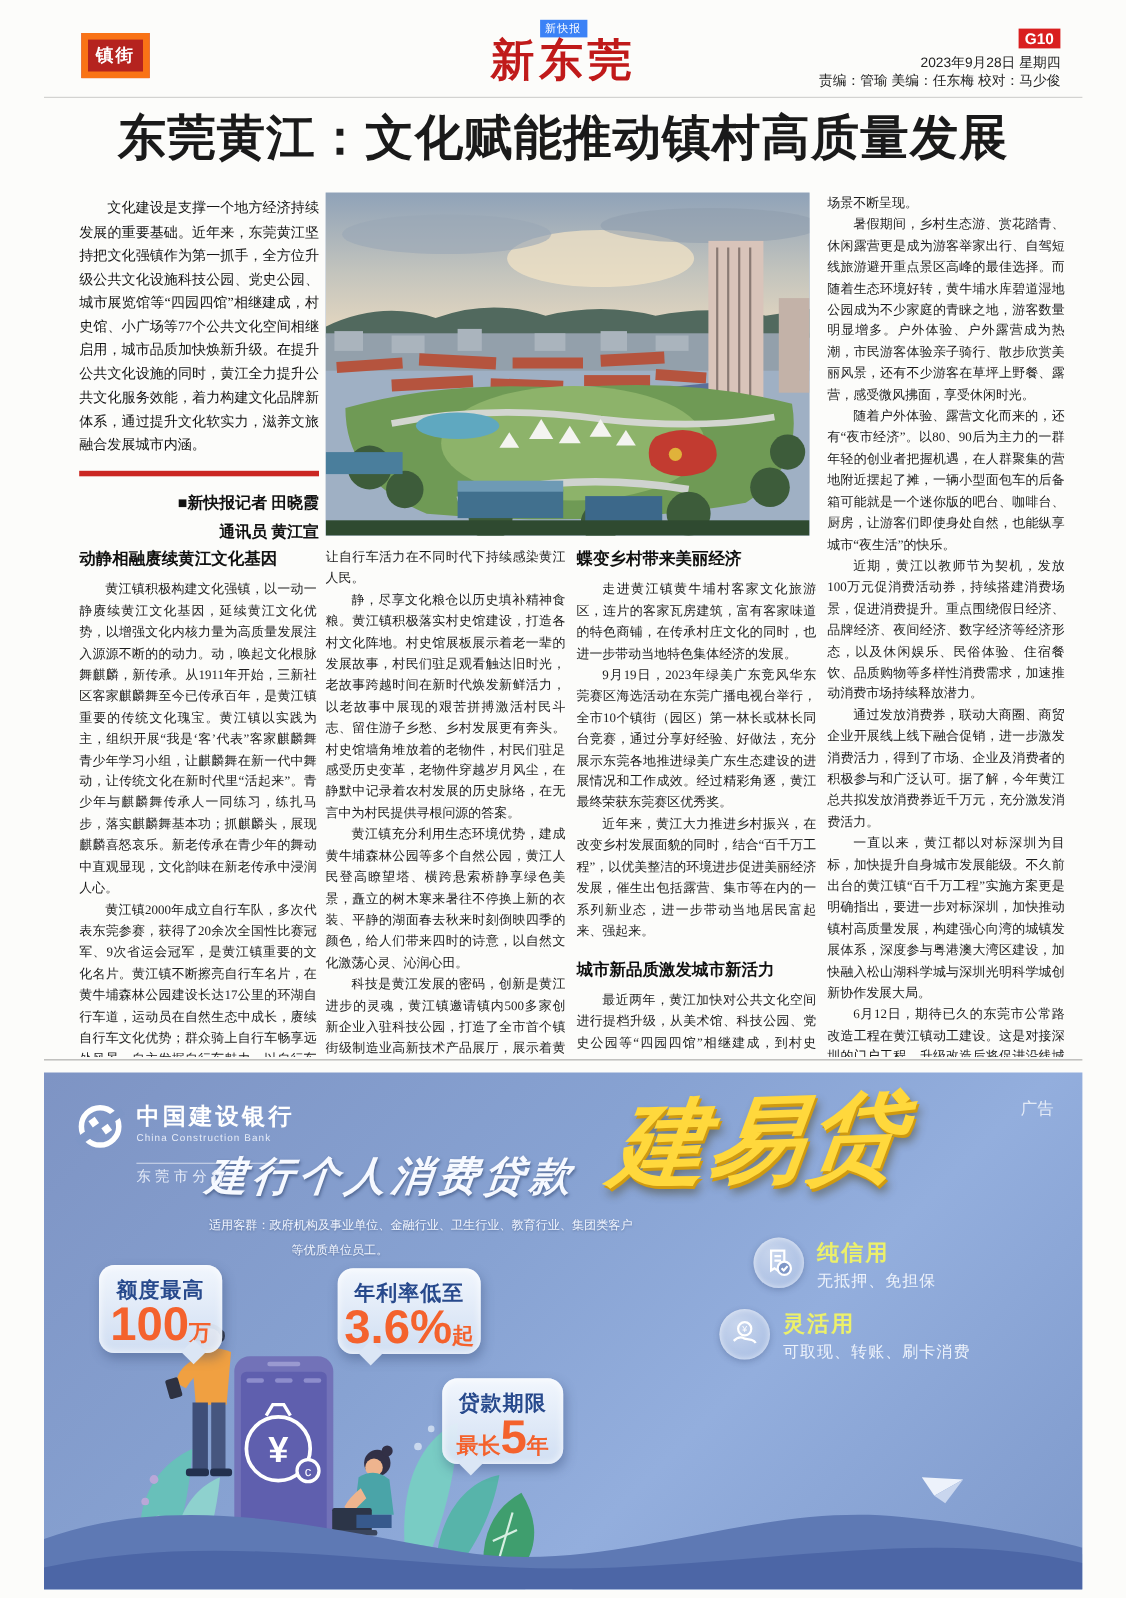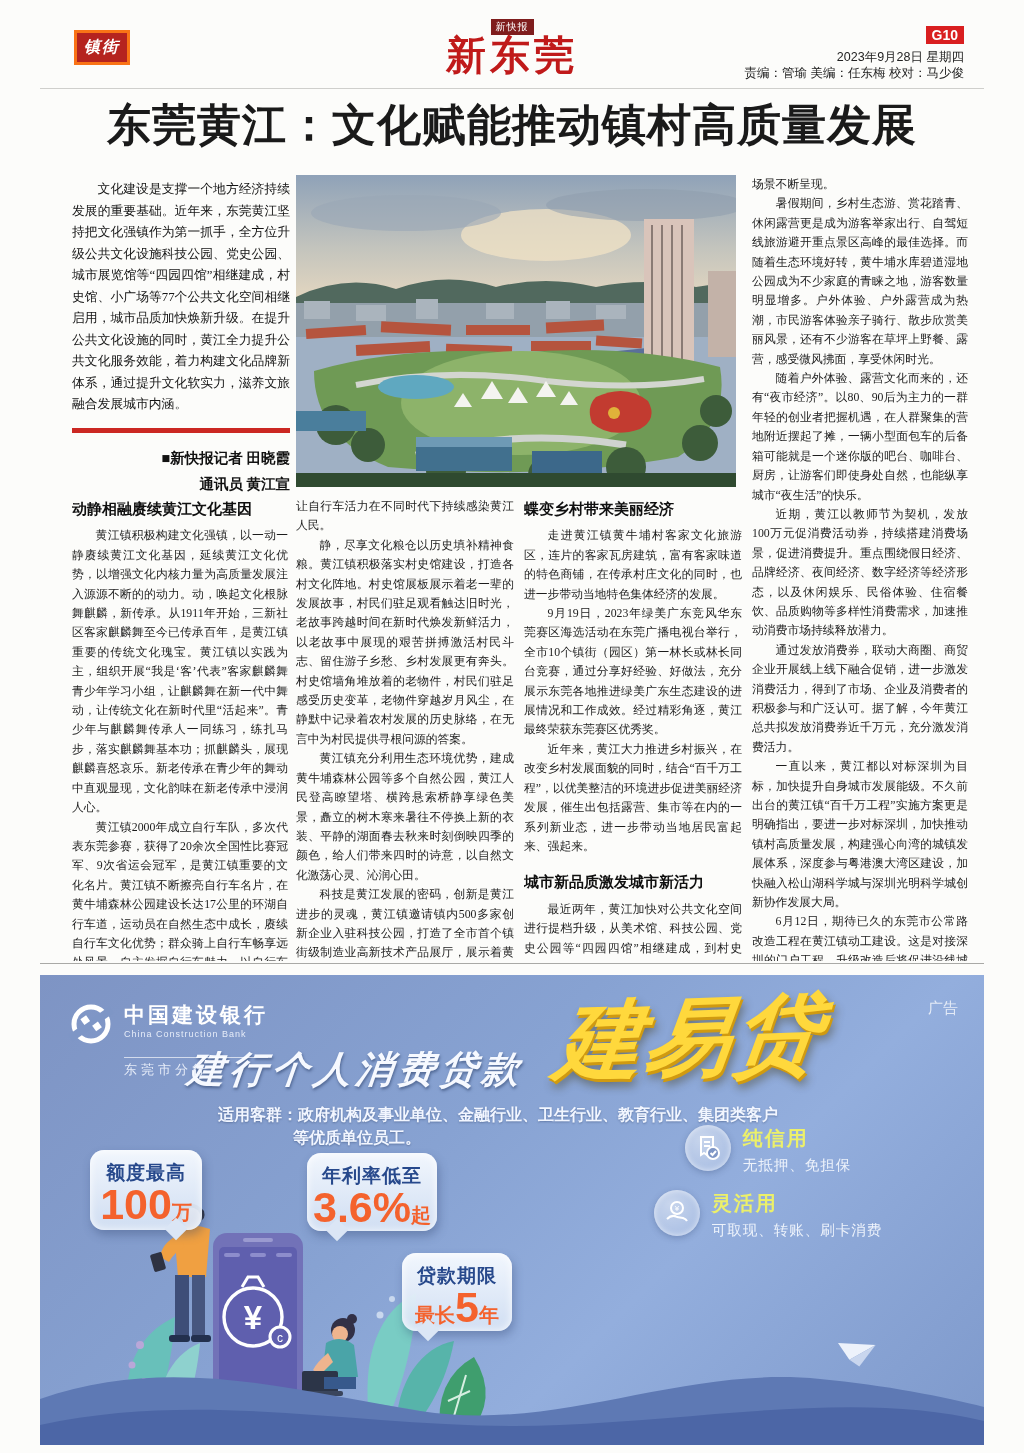--- a/index.html
+++ b/index.html
@@ -1,23 +1,23 @@
 <!DOCTYPE html>
 <html><head>
 <meta charset="utf-8">
 <style>
   html,body{margin:0;padding:0;background:#e9e9e6;}
   #page{position:relative;width:1024px;height:1453px;margin:0 auto;background:#fcfcfa;
         font-family:"Liberation Sans",sans-serif;overflow:hidden;}
 
   
   .section-box{position:absolute;left:74px;top:30px;background:#b5231f;color:#fff;
-    font-size:16px;font-weight:bold;padding:4px 7px;letter-spacing:2px;border:3px solid #f97316;font-style:italic;}
+    font-size:16px;font-weight:bold;padding:4px 7px;letter-spacing:2px;border:6px solid #f97316;}
   .masthead-wrap{position:absolute;left:0;right:0;top:16px;text-align:center;}
-  .masthead-small{display:inline-block;background:#7f1d1d;color:#fff;font-size:10px;
+  .masthead-small{display:inline-block;background:#3b82f6;color:#fff;font-size:10px;
     padding:1px 5px;letter-spacing:1px;}
   .masthead{color:#c01a1a;font-family:"Liberation Serif",serif;font-weight:900;
     font-size:40px;letter-spacing:4px;line-height:42px;}
   .page-no{position:absolute;right:60px;top:26px;background:#d91f1f;color:#fff;
     font-weight:bold;font-size:14px;padding:1px 6px;margin-left:38px;}
   .date-line{position:absolute;right:60px;top:49px;font-size:12.5px;color:#222;text-align:right;}
   .editors{position:absolute;right:60px;top:65px;font-size:12.5px;color:#222;text-align:right;}
   .header-rule{position:absolute;left:40px;right:40px;top:88px;border-top:1px solid #cfcfcc;}
 
   
@@ -56,22 +56,22 @@
   .logo-text .en{color:#e6ecf8;font-size:9px;letter-spacing:1px;border-bottom:1px solid rgba(255,255,255,.65);
     padding-bottom:18px;}
   .logo-text .branch{color:#e6ecf8;font-size:13px;letter-spacing:4px;margin-top:3px;}
   .slogan-prefix{position:absolute;left:148px;top:70px;font-size:37px;font-weight:bold;
     font-style:italic;color:#f6f9ff;letter-spacing:5px;z-index:6;transform:skewX(-6deg);
     text-shadow:1px 2px 3px rgba(35,55,95,.55);}
   .slogan-brand{position:absolute;left:518px;top:14px;font-size:86px;line-height:96px;
     font-weight:900;font-style:italic;color:#ffd83c;letter-spacing:2px;z-index:6;
     transform:skewX(-9deg) rotate(-2deg);
     text-shadow:2px 3px 0 #d09a10,4px 7px 9px rgba(55,45,0,.45);}
-  .audience{position:absolute;left:150px;top:128px;width:580px;color:#f2f6ff;font-size:16px;
-    font-weight:bold;line-height:23px;z-index:6;text-shadow:0 1px 2px rgba(35,55,95,.4);margin-left:28px;}
+  .audience{position:absolute;left:150px;top:128px;width:580px;color:#f2f6ff;font-size:11px;
+    font-weight:normal;line-height:23px;z-index:6;text-shadow:0 1px 2px rgba(35,55,95,.4);}
   .audience .l2{padding-left:75px;}
 
   .bubble{position:absolute;background:linear-gradient(180deg,rgba(246,250,255,.96),rgba(214,227,245,.92));
     border-radius:14px;box-shadow:inset 0 0 8px rgba(255,255,255,.9),2px 5px 10px rgba(45,65,110,.35);
     text-align:center;z-index:5;}
   .bubble::after{content:"";position:absolute;bottom:-7px;width:16px;height:16px;
     background:#dbe6f5;transform:rotate(45deg);}
   .bubble .l1{color:#27498c;font-size:19px;font-weight:bold;margin-top:10px;letter-spacing:1px;}
   .bubble .l2{color:#f4622d;font-weight:bold;line-height:36px;}
   .bubble .pre,.bubble .post{font-size:20px;}

